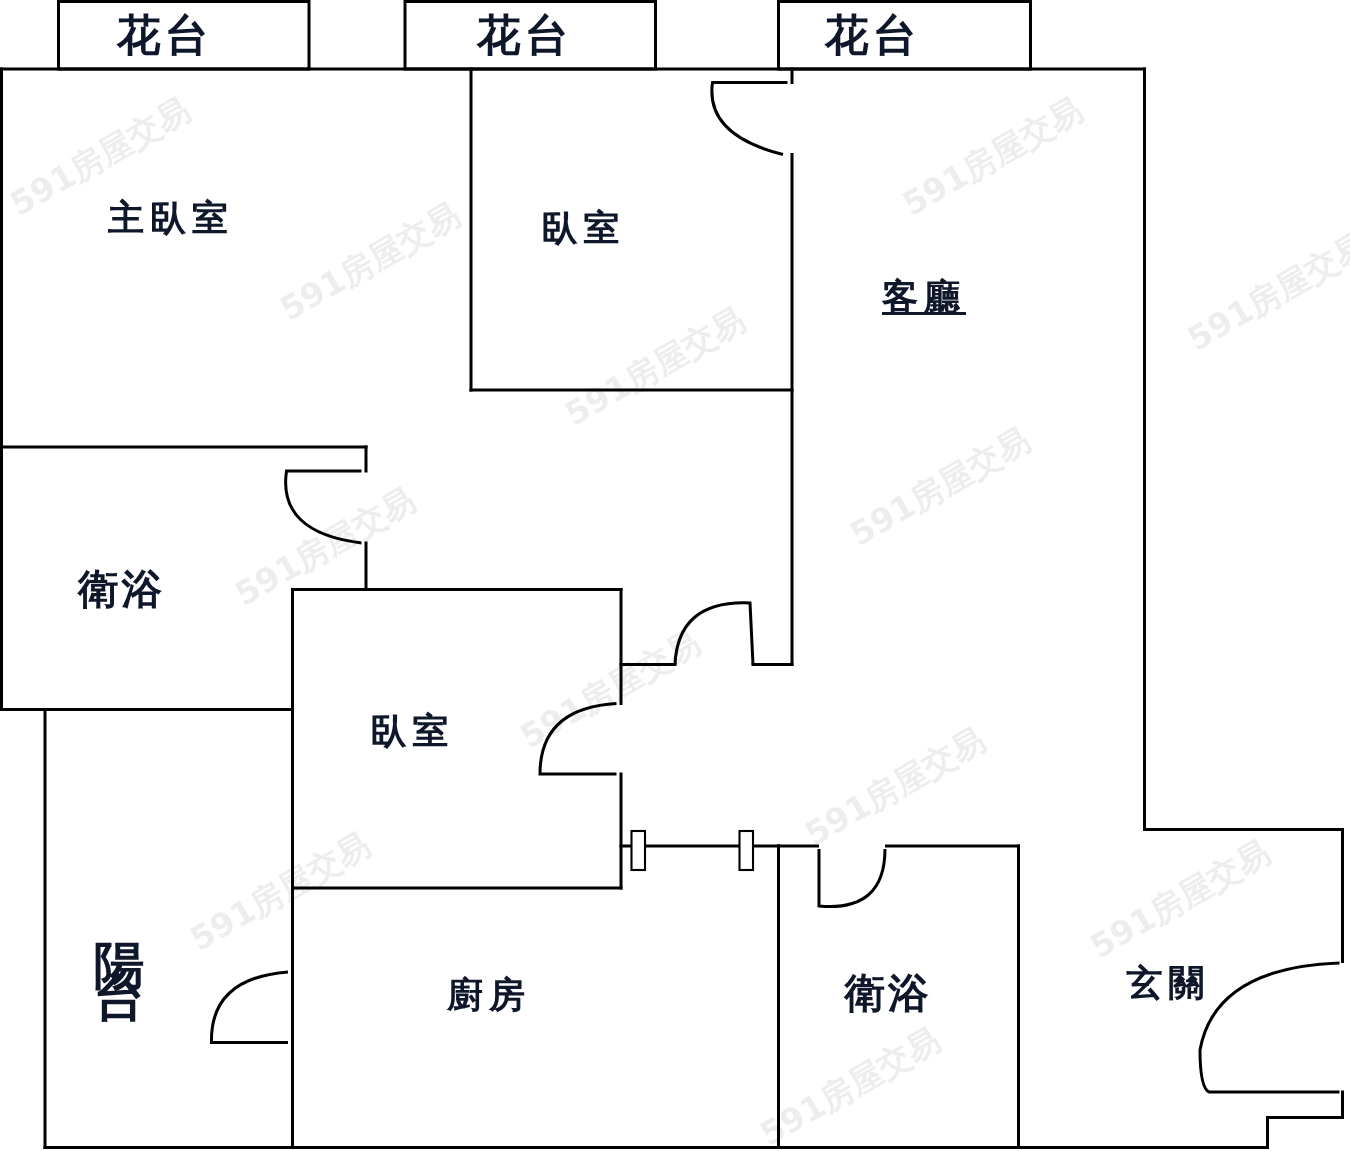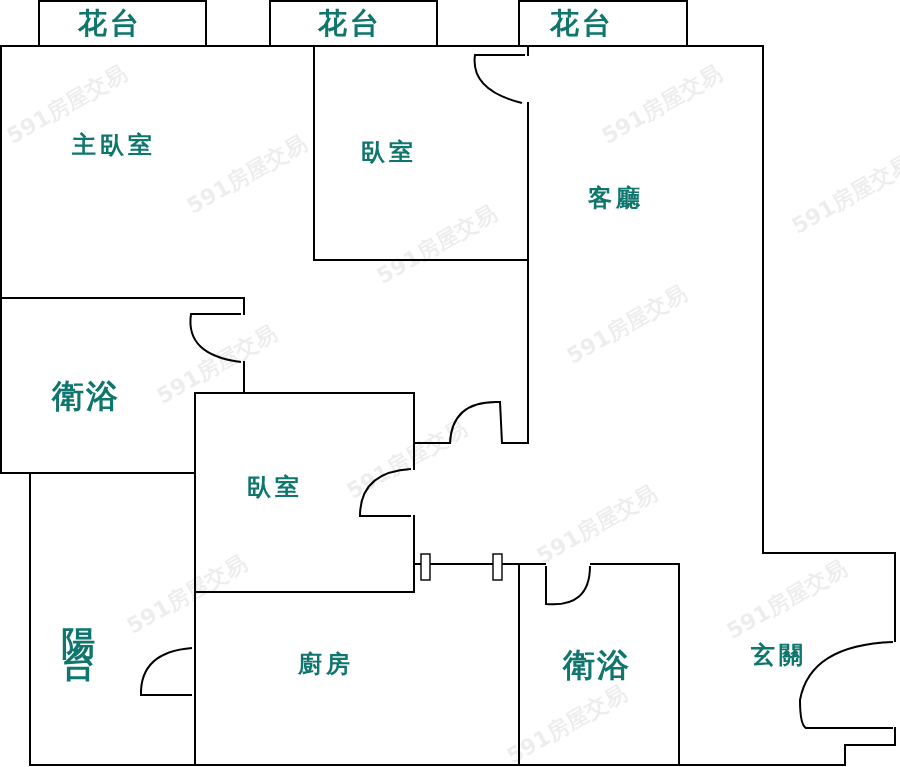--- a/index.html
+++ b/index.html
@@ -5,27 +5,27 @@
     html, body { margin: 0; padding: 0; background: #ffffff; }
     body { width: 900px; height: 767px; position: relative; overflow: hidden; }
     svg.plan { position: absolute; left: 0; top: 0; width: 900px; height: 767px; }
     .wall { stroke: #000; stroke-width: 2; fill: none; stroke-linecap: square; }
     .door { stroke: #000; stroke-width: 2; fill: none; }
     .jamb { stroke: #000; stroke-width: 1.4; fill: #fff; }
     .label {
       position: absolute;
       font-family: "DejaVu Sans", sans-serif;
       font-weight: bold;
-      color: #0f766e;
+      color: #0f172a;
       white-space: nowrap;
       line-height: 1;
     }
     .label.big { font-size: 24px; letter-spacing: 4px; }
     .label.mid { font-size: 29px; letter-spacing: 3px; }
-    .label.small { font-size: 32px; letter-spacing: 2px; }
+    .label.small { font-size: 27px; letter-spacing: 2px; }
     .label.vertical { writing-mode: vertical-rl; letter-spacing: 18px; font-size: 34px; }
     .wm {
       position: absolute;
       font-family: "DejaVu Sans", sans-serif;
       font-weight: bold;
       font-size: 22px;
       color: rgba(0,0,0,0.07);
       transform: rotate(-30deg);
       white-space: nowrap;
       pointer-events: none;
@@ -127,19 +127,19 @@
 <div class="wm" style="left:720px;top:585px;">591房屋交易</div>
 <div class="wm" style="left:120px;top:580px;">591房屋交易</div>
 <div class="wm" style="left:500px;top:710px;">591房屋交易</div>
 
 <div class="label mid" style="left:78px;top:9px;">花台</div>
 <div class="label mid" style="left:318px;top:9px;">花台</div>
 <div class="label mid" style="left:550px;top:9px;">花台</div>
 
 <div class="label big" style="left:72px;top:133px;">主臥室</div>
 <div class="label big" style="left:361px;top:140px;">臥室</div>
-<div class="label big" style="left:588px;top:186px;">客廳</div>
+<div class="label big" style="left:588px;top:186px;text-decoration:underline;">客廳</div>
 <div class="label small" style="left:52px;top:380px;">衛浴</div>
 <div class="label big" style="left:247px;top:475px;">臥室</div>
 <div class="label vertical" style="left:62px;top:602px;">陽台</div>
 <div class="label big" style="left:298px;top:652px;font-family:Liberation Serif, serif;">廚房</div>
 <div class="label small" style="left:563px;top:649px;">衛浴</div>
 <div class="label big" style="left:751px;top:643px;">玄關</div>
 
 </body></html>

